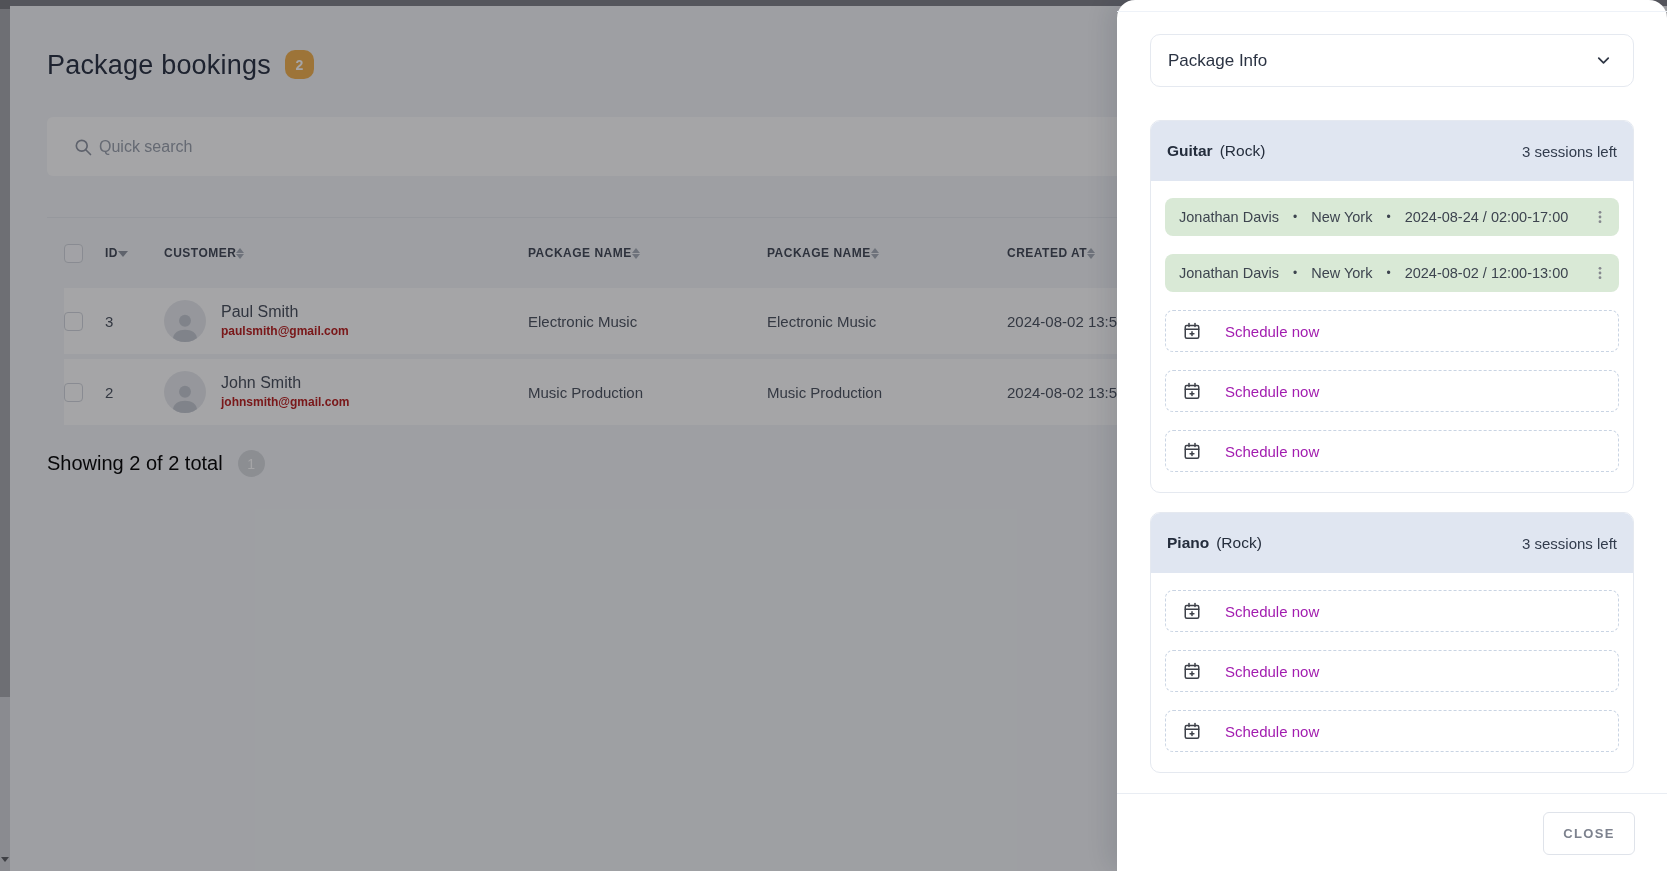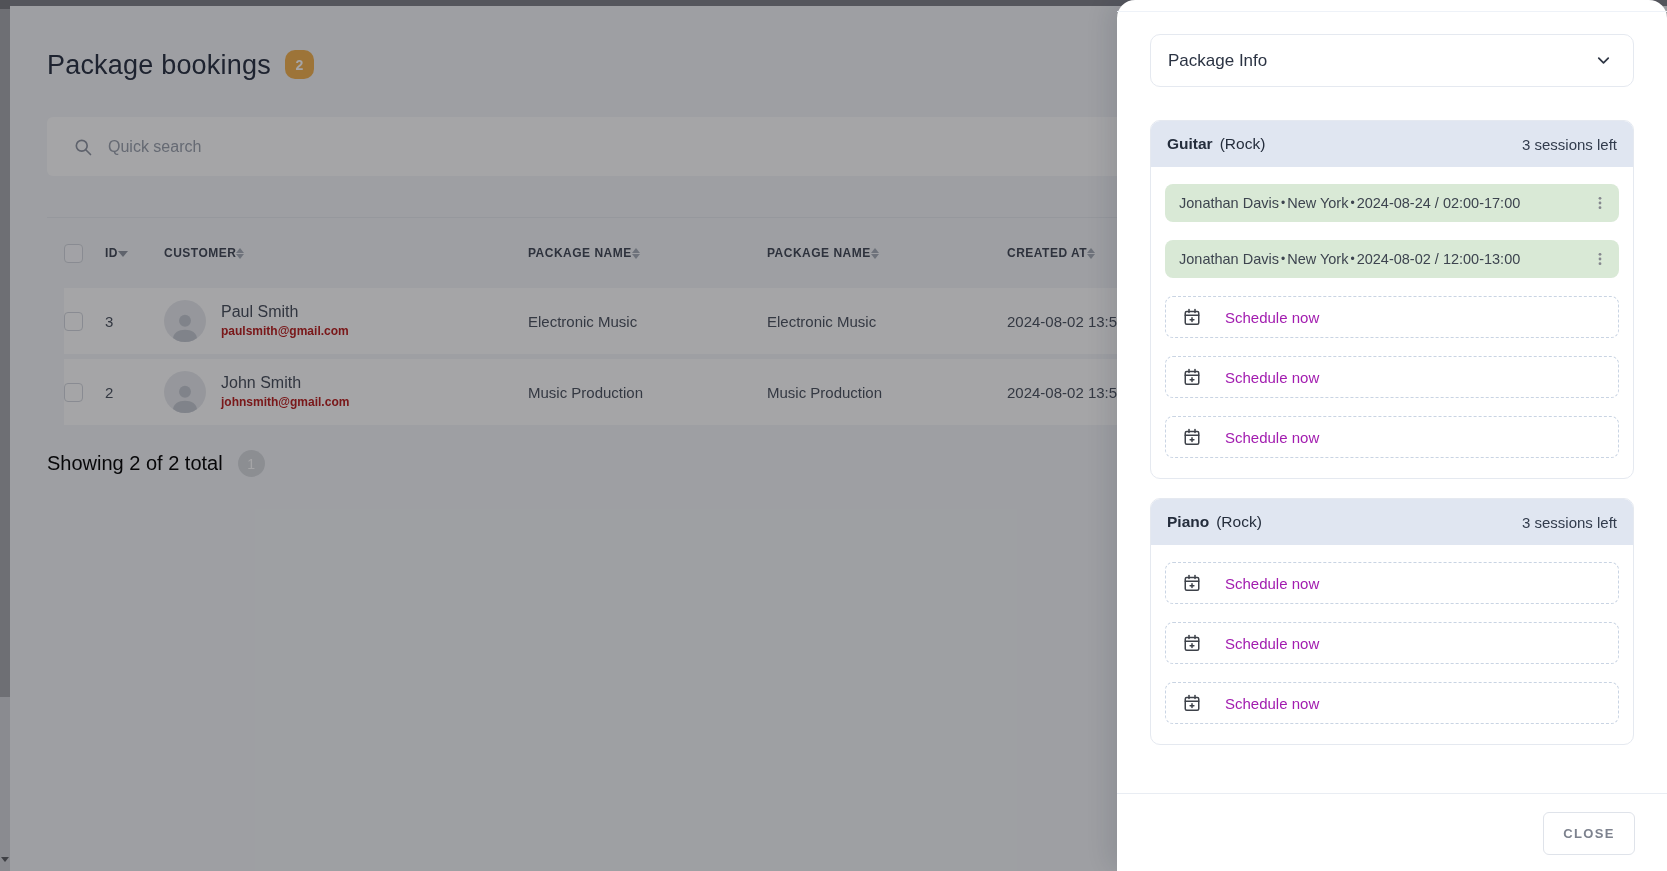--- a/index.html
+++ b/index.html
@@ -11,21 +11,21 @@
   
   .main { position:absolute; left:10px; top:0; right:0; bottom:0; background:#f4f6f9; }
   .top-strip { height:6px; background:#7e8088; }
 
   .title-row { display:flex; margin:44px 0 0 37px; }
   .page-title { font-size:27px; font-weight:500; color:#262e3f; letter-spacing:.2px; }
   .count-badge { margin-left:14px; width:29px; height:29px; border-radius:10px; background:#f3b04c;
                  color:#fff; font-size:14px; font-weight:700; display:flex; align-items:center; justify-content:center; }
 
   .search-bar { margin:36px 0 0 37px; width:1603px; height:59px; background:#fff; border-radius:6px;
-                display:flex; align-items:center; padding-left:26px; gap:15px; }
+                display:flex; align-items:center; padding-left:26px; gap:6px; }
   .search-bar svg { flex:0 0 auto; }
   .search-input { border:none; outline:none; background:transparent; font-size:16px; color:#3c4352; width:600px;
                   font-family:inherit; }
   .search-input::placeholder { color:#99a0ac; }
 
   .divider { margin:41px 0 0 37px; width:1603px; border-top:1px solid #e7eaef; }
 
   .table { margin-left:54px; width:1586px; }
   .tgrid { display:grid; grid-template-columns:41px 59px 364px 239px 240px 1fr; align-items:center; }
   .thead { height:70px; }
@@ -69,30 +69,30 @@
   .drawer-body { padding:0 33px; }
 
   .accordion { margin-top:34px; height:53px; border:1px solid #e5e9f0; border-radius:10px;
                display:flex; align-items:center; justify-content:space-between; padding:0 20px 0 17px; cursor:pointer;
                background:#fff; }
   .accordion-title { font-size:17px; color:#2b3343; font-weight:500; }
 
   .package-card { border:1px solid #e5e9f0; border-radius:10px; overflow:hidden; background:#fff; }
   .card-guitar { margin-top:33px; }
   .card-piano { margin-top:19px; }
-  .card-header { height:46px; background:#e0e6f1; display:flex; align-items:center; justify-content:space-between;
+  .card-header { height:60px; background:#e0e6f1; display:flex; align-items:center; justify-content:space-between;
                  padding:0 16px; }
   .card-title { font-size:15.5px; color:#242d3c; }
   .card-title b { font-weight:700; margin-right:7px; }
   .sessions-left { font-size:15px; color:#323c4d; }
   .card-content { padding:17px 14px 20px 14px; display:flex; flex-direction:column; gap:18px; }
 
   .booked-pill { height:38px; background:#d9e9d6; border-radius:8px; display:flex; align-items:center;
                  padding:0 6px 0 14px; }
-  .pill-text { display:flex; align-items:center; gap:2px; font-size:14.5px; color:#3d444f; white-space:nowrap; }
+  .pill-text { display:flex; align-items:center; gap:14px; font-size:14.5px; color:#3d444f; white-space:nowrap; }
   .pill-sep { color:#3d444f; font-size:12px; }
   .kebab-btn { margin-left:auto; width:26px; height:26px; border:none; background:transparent; cursor:pointer;
                display:flex; align-items:center; justify-content:center; }
 
   .schedule-btn { height:42px; background:#fff; border:1px dashed #c9d4e3; border-radius:8px;
                   display:flex; align-items:center; gap:24px; padding:0 17px; cursor:pointer;
                   font-family:inherit; font-size:15px; color:#a21caf; text-align:left; }
 
   .drawer-footer { position:absolute; bottom:0; left:0; right:0; height:78px; border-top:1px solid #e9edf3; background:#fff; }
   .close-btn { position:absolute; right:32px; top:18px; width:92px; height:43px; background:#fff;

